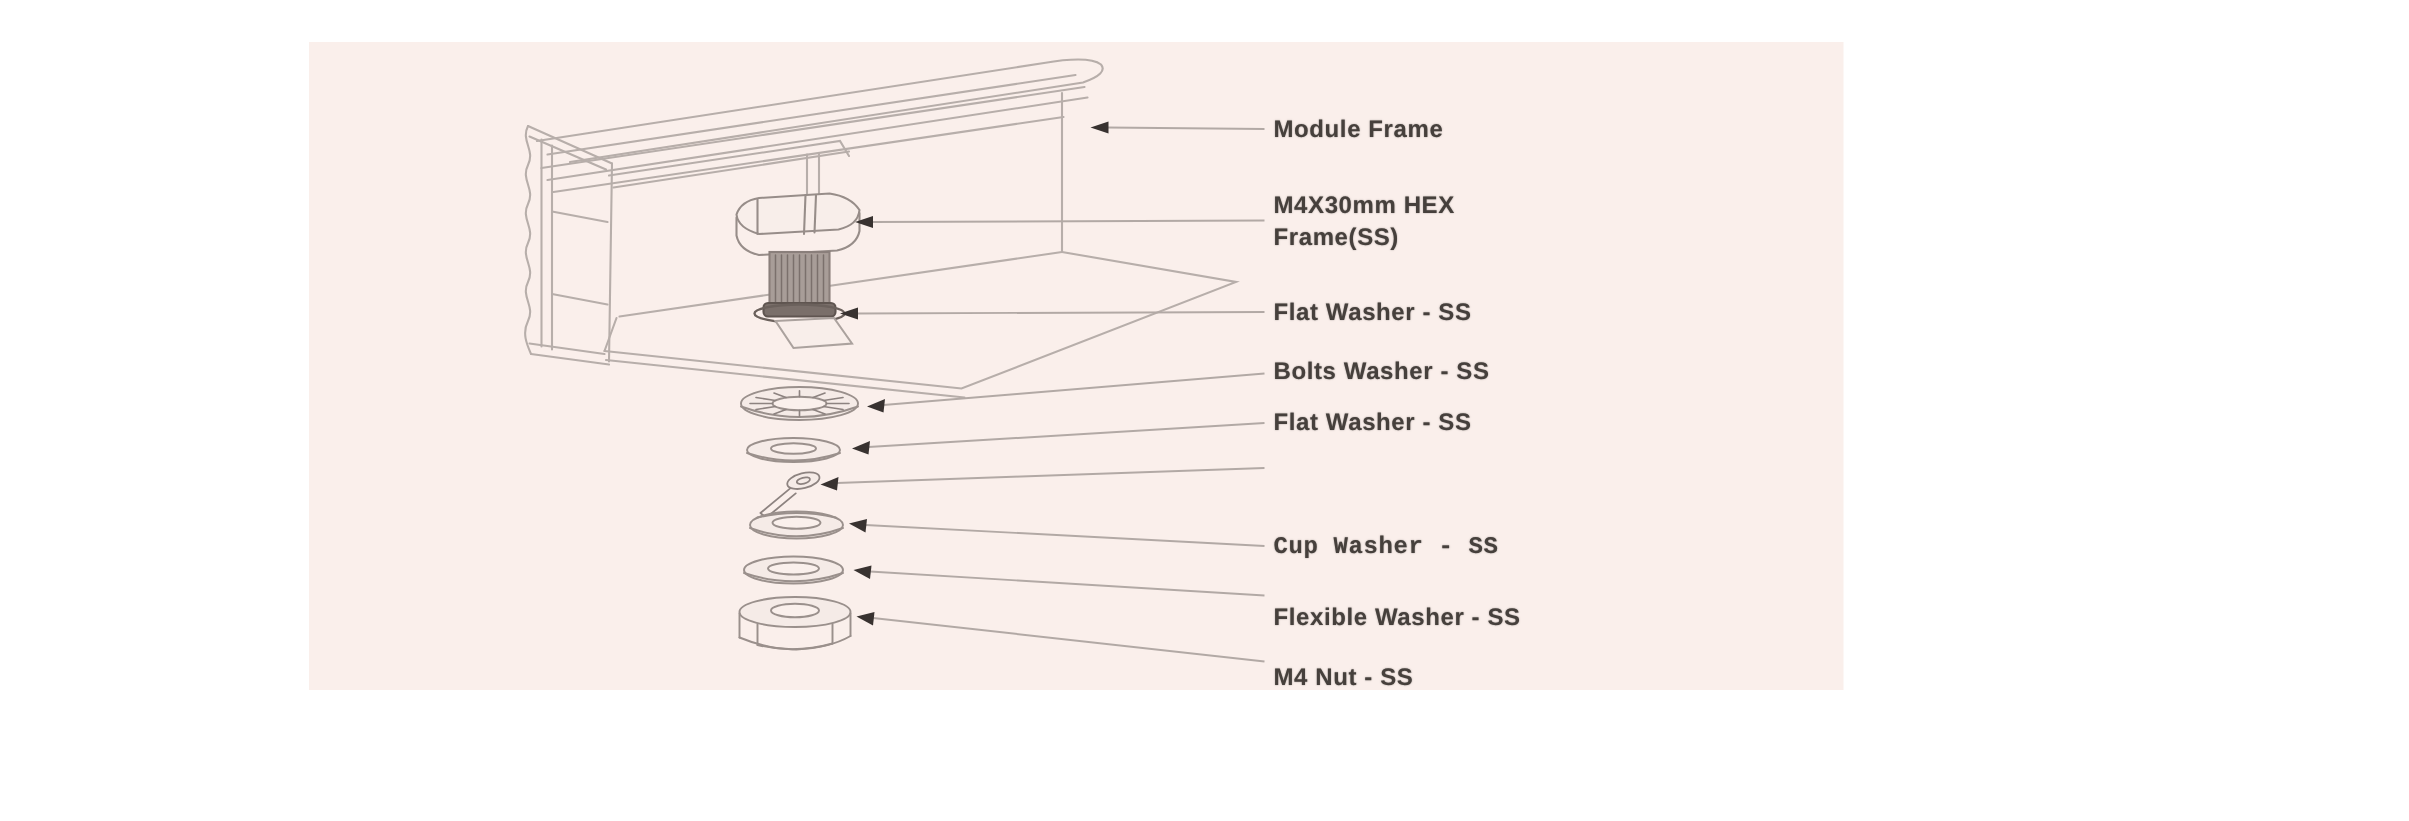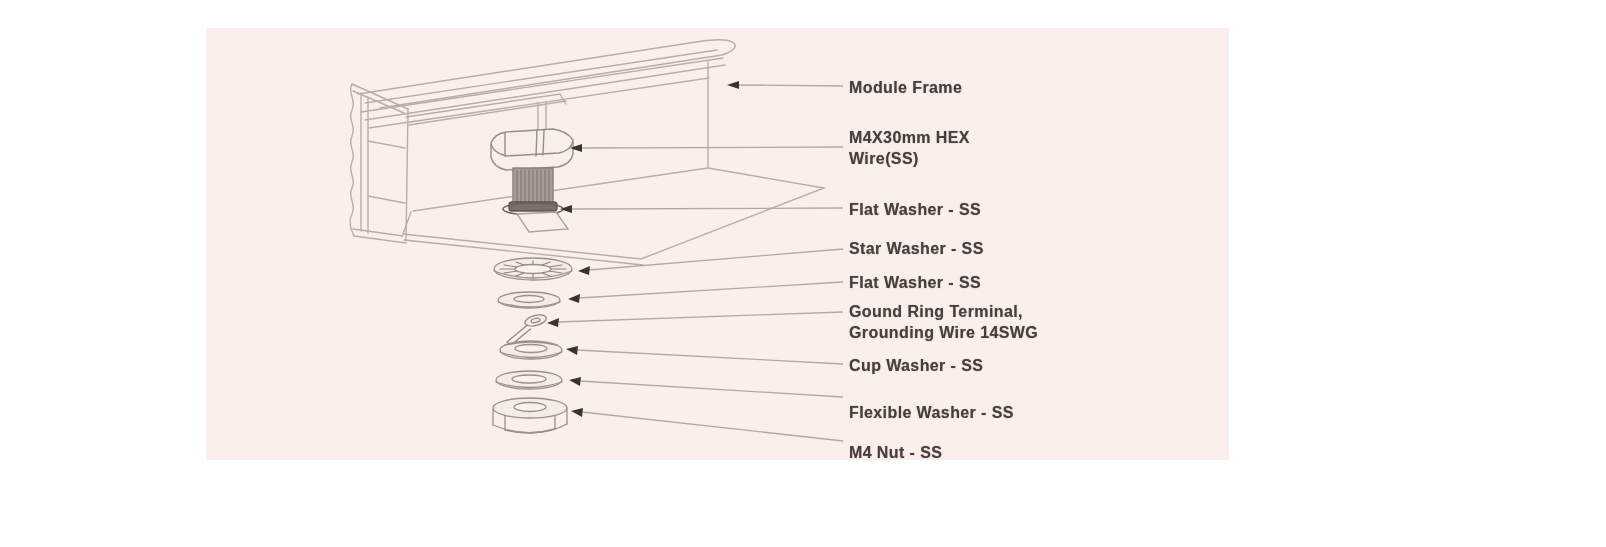--- a/index.html
+++ b/index.html
@@ -141,29 +141,27 @@
       <polygon points="547,323 559,318 558,327"></polygon>
       <polygon points="566,349 578,346 577,355"></polygon>
       <polygon points="569,380 581,377 580,386"></polygon>
       <polygon points="571,411 583,408 582,417"></polygon>
     </g>
   </svg>
 
   <div class="part-label" style="top:87px;">Module Frame</div>
 
   <div class="part-label" style="top:148px;">M4X30mm HEX
-Wire(SS)</div>
+Frame(SS)</div>
 
   <div class="part-label" style="top:209px;">Flat Washer - SS</div>
 
-  <div class="part-label" style="top:248px;">Star Washer - SS</div>
+  <div class="part-label" style="top:248px;">Bolts Washer - SS</div>
 
   <div class="part-label" style="top:282px;">Flat Washer - SS</div>
 
-  <div class="part-label" style="top:322px;">Gound Ring Terminal,
-Grounding Wire 14SWG</div>
 
-  <div class="part-label" style="top:365px;">Cup Washer - SS</div>
+  <div class="part-label" style="top:365px;font-family:Liberation Mono, monospace;">Cup Washer - SS</div>
 
   <div class="part-label" style="top:412px;">Flexible Washer - SS</div>
 
   <div class="part-label" style="top:452px;">M4 Nut - SS</div>
 </div>
 
 </body></html>

